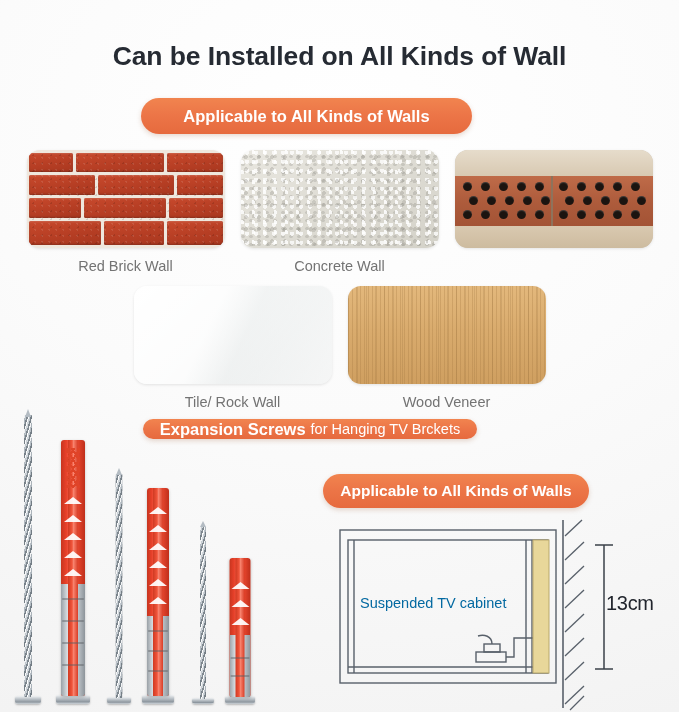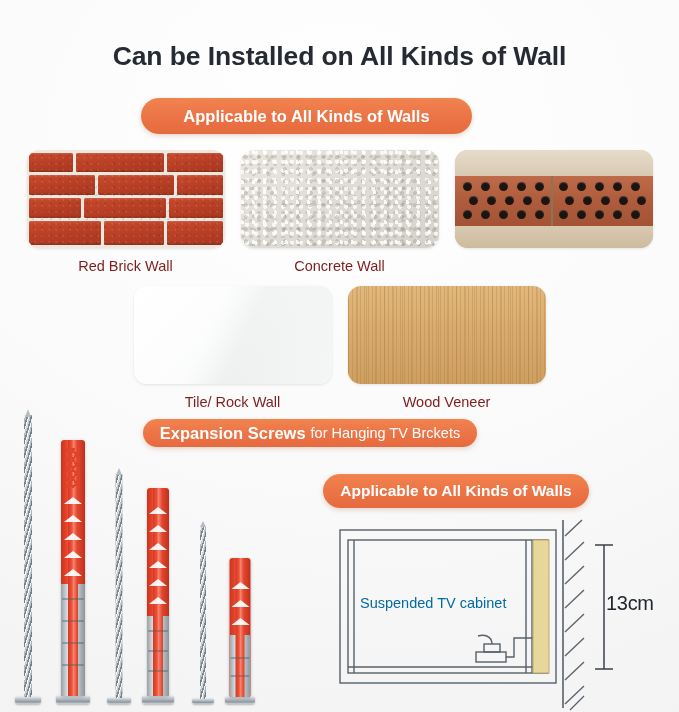--- a/index.html
+++ b/index.html
@@ -25,37 +25,37 @@
     display:flex; align-items:center; justify-content:center;
     border-radius:999px;
     background:linear-gradient(180deg,#f1844f 0%,#ec7547 48%,#e66a3e 100%);
     box-shadow:0 2px 5px rgba(150,80,40,.22);
     color:#fff; white-space:nowrap;
   }
   .badge .b-strong { font-weight:bold; }
   .badge .b-light  { font-weight:normal; }
 
   #badge-1 { left:141px; top:98px;  width:331px; height:36px; font-size:16.5px; font-weight:bold; }
-  #badge-2 { left:143px; top:419px; width:334px; height:28px; font-size:15px; }
+  #badge-2 { left:143px; top:419px; width:334px; height:20px; font-size:15px; }
   #badge-2 .b-strong { font-size:16.5px; }
   #badge-2 .b-light  { font-size:14.5px; margin-left:5px; }
   #badge-3 { left:323px; top:474px; width:266px; height:34px; font-size:15.5px; font-weight:bold; }
 
   
   .wall-grid { position:absolute; left:0; top:150px; width:679px; }
   .wall-row { display:flex; justify-content:center; gap:16px; margin-bottom:12px; }
   .wall-cell { width:198px; }
   .tile {
     width:198px; height:98px; border-radius:13px;
     overflow:hidden; position:relative;
     box-shadow:0 1px 3px rgba(0,0,0,.10);
   }
   .tile-label {
     margin-top:10px; text-align:center;
-    font-size:14.5px; color:#7f1d1d;
+    font-size:14.5px; color:#737373;
   }
 
   
   .tex-redbrick { background:#efe7dd; }
   .tex-redbrick .brick {
     position:absolute; background:
       linear-gradient(170deg,#c8492c 0%,#b63e24 55%,#a8371f 100%);
     border-radius:1.5px;
     box-shadow:inset 0 1px 2px rgba(255,255,255,.16), inset 0 -1px 2px rgba(0,0,0,.22);
   }

